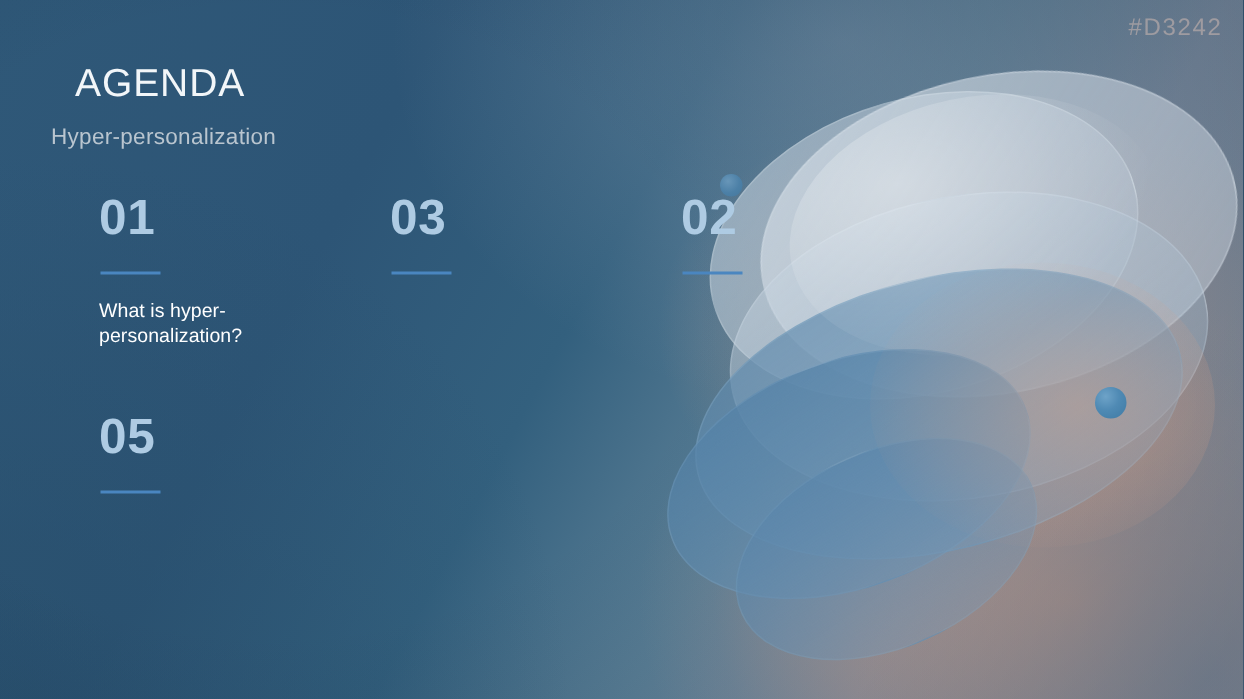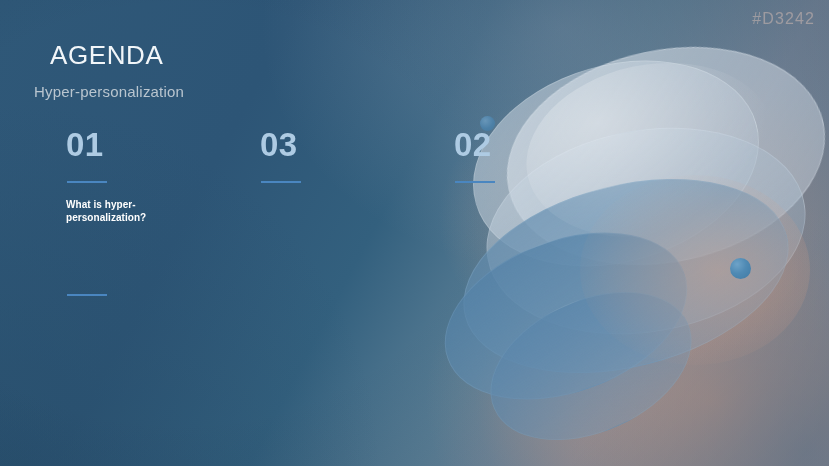--- a/index.html
+++ b/index.html
@@ -193,22 +193,22 @@
     letter-spacing: 0.5px;
   }
   .item-rule {
     width: 40px;
     height: 2px;
     background: #4a86c0;
     margin: 20px 0 0 1px;
   }
   .item-text {
     margin-top: 15px;
-    font-size: 10px;
-    font-weight: 700;
+    font-size: 13px;
+    font-weight: 400;
     color: #ffffff;
     line-height: 1.32;
     letter-spacing: 0.05px;
     white-space: pre-line;
   }
 </style>
 </head>
 <body>
 
 <div class="slide">
@@ -252,17 +252,18 @@
       <div class="item-num">03</div>
       <div class="item-rule"></div>
     </div>
 
     <div class="item">
       <div class="item-num">02</div>
       <div class="item-rule"></div>
     </div>
 
     <div class="item">
+      <div class="item-num">05</div>
       <div class="item-rule"></div>
     </div>
 
   </div>
 </div>
 
 </body></html>

